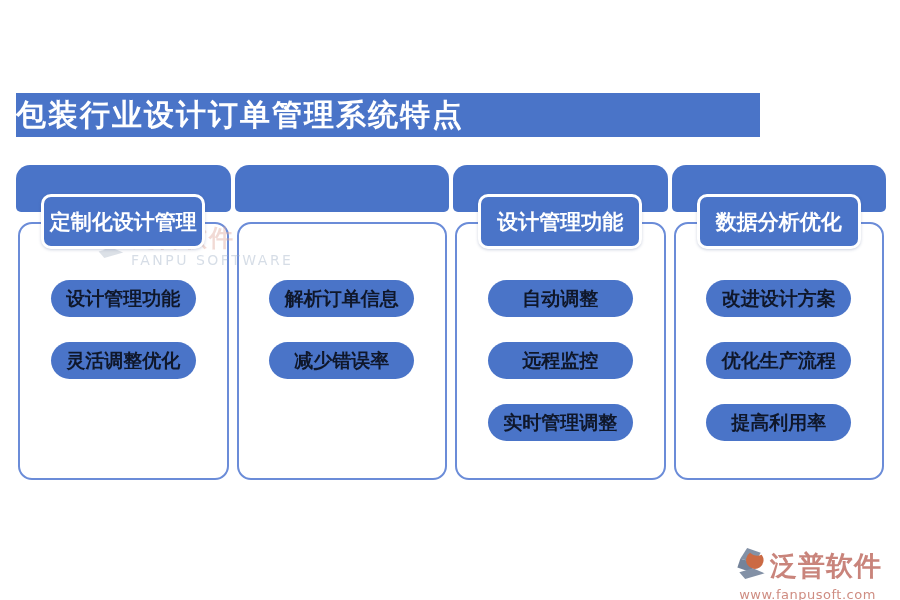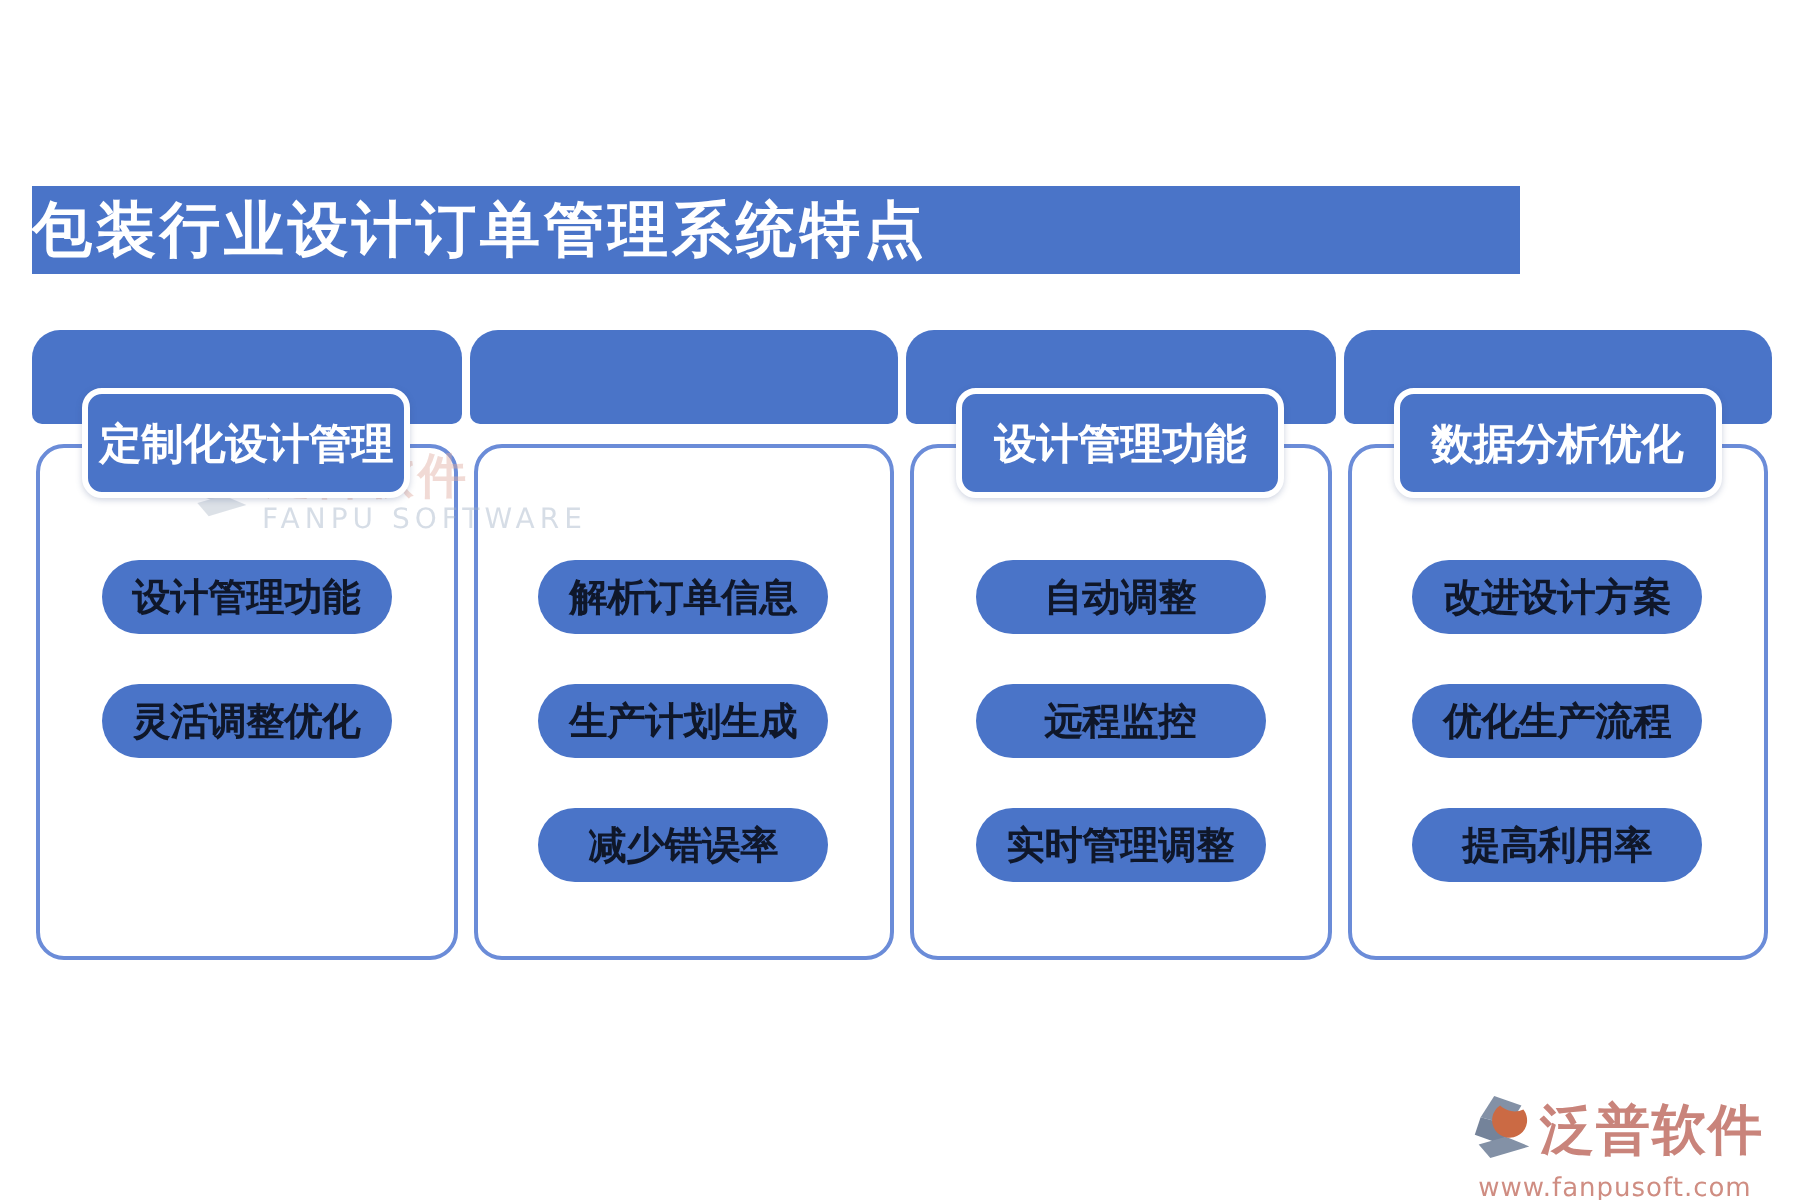--- a/index.html
+++ b/index.html
@@ -89,21 +89,20 @@
       <div class="item-pill">设计管理功能</div>
       <div class="item-pill">灵活调整优化</div>
     </div>
   </div>
 
   <div class="column">
     <div class="tab"></div>
     <div class="card"></div>
     <div class="items">
       <div class="item-pill">解析订单信息</div>
-      <div class="item-pill">生产计划生成</div>
       <div class="item-pill">减少错误率</div>
     </div>
   </div>
 
   <div class="column">
     <div class="tab"></div>
     <div class="card"></div>
     <div class="header-pill">设计管理功能</div>
     <div class="items">
       <div class="item-pill">自动调整</div>

